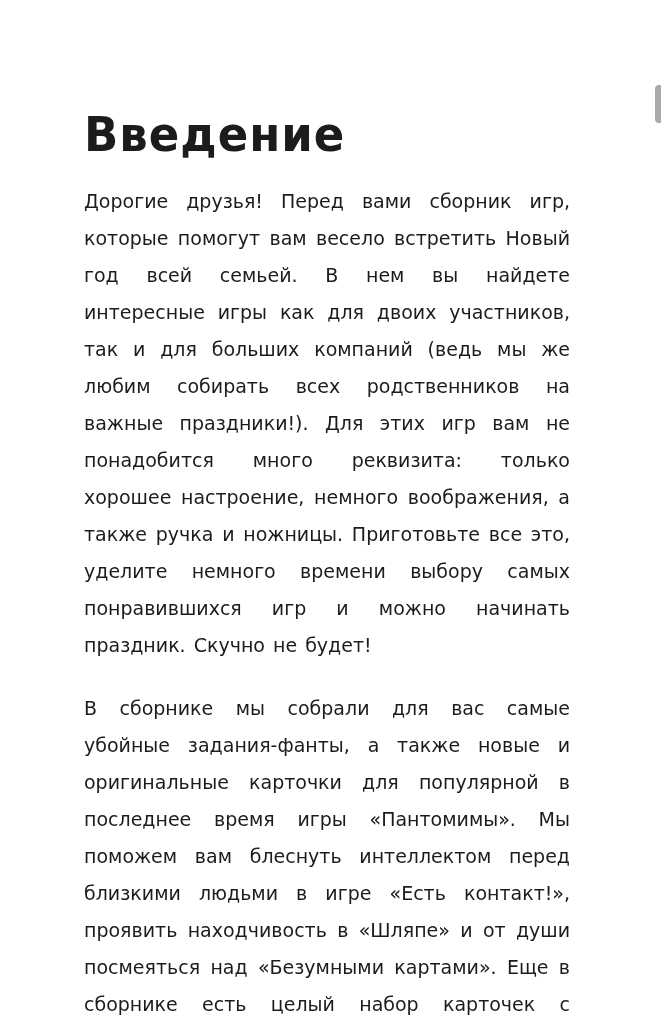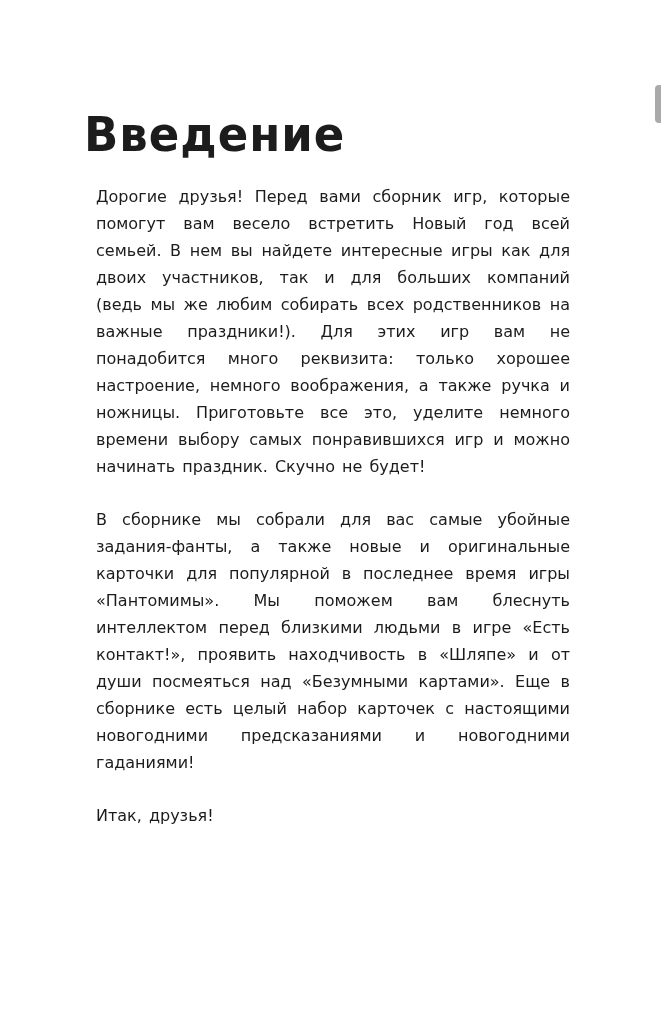--- a/index.html
+++ b/index.html
@@ -32,28 +32,27 @@
     font-size:45px;
     line-height:1.05;
     letter-spacing:1px;
     color:var(--text-color);
     margin-bottom:26px;
     transform:scaleY(1.05);
     transform-origin:left top;
   }
   .body-text p{
     font-family:"DejaVu Sans", sans-serif;
-    font-size:16px;
-    line-height:27px;
+    font-size:19px;
+    line-height:37px;
     text-align:justify;
     text-justify:inter-word;
     color:var(--text-color);
     margin-bottom:26px;
     word-spacing:2px;
-    margin-left:12px;
   }
   .body-text p:last-child{
     text-align:left;
     margin-bottom:0;
   }
   .edge-mark{
     position:absolute;
     right:-2px;
     top:85px;
     width:8px;

